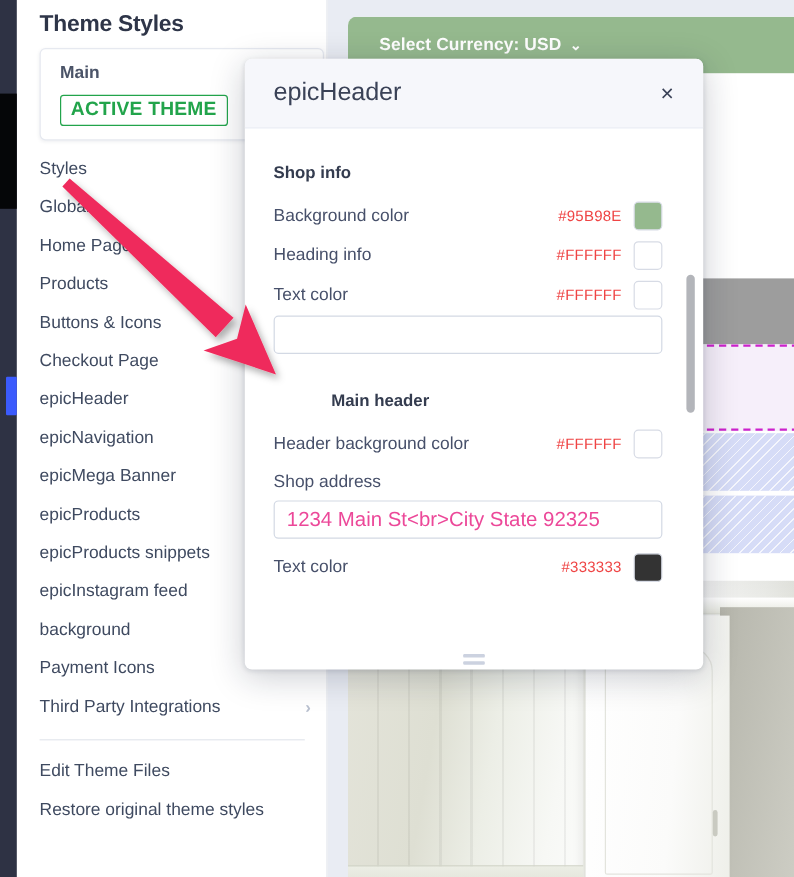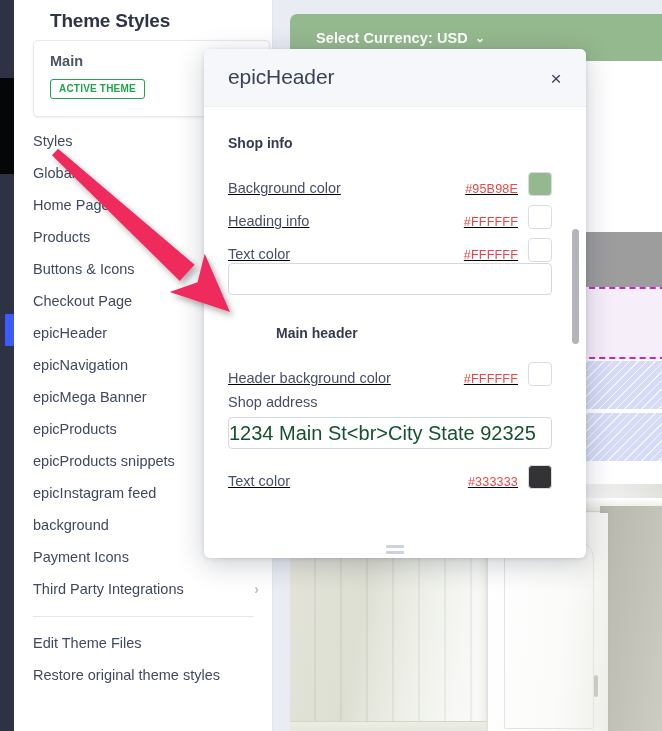--- a/index.html
+++ b/index.html
@@ -39,21 +39,21 @@
 
   
   .sidebar {
     position: absolute; left: 14px; top: 0;
     width: 259px; height: 731px;
     background: #ffffff;
     border-right: 1px solid #e3e6ed;
     z-index: 4;
   }
   .sidebar-title {
-    position: absolute; left: 36px; top: 10px;
+    position: absolute; left: 19px; top: 10px;
     font-size: 19px; font-weight: 600;
     color: #2e3548; letter-spacing: -0.2px;
   }
 
   .theme-card {
     position: absolute; left: 19px; top: 40px;
     width: 237px; height: 77px;
     background: #ffffff;
     border: 1px solid #e6e9f0;
     border-radius: 5px;
@@ -61,21 +61,21 @@
   }
   .theme-card-name {
     position: absolute; left: 16px; top: 12px;
     font-size: 14.5px; font-weight: 600; color: #4b5468;
   }
   .theme-badge {
     position: absolute; left: 16px; top: 38px;
     border: 1px solid #22a44b;
     border-radius: 3px;
     color: #22a44b;
-    font-size: 10px; font-weight: 700;
+    font-size: 16px; font-weight: 700;
     letter-spacing: 0.2px;
     padding: 4px 8px 4px 8px;
     line-height: 1;
     background: #ffffff;
     display: inline-block;
   }
 
   .nav { position: absolute; left: 0; top: 125px; width: 259px; }
   .nav-item {
     position: relative;
@@ -242,24 +242,23 @@
     padding: 28px 34px 0 24px;
     overflow: hidden;
   }
   .section-title {
     font-size: 14px; font-weight: 700; color: #343c4f;
     margin-bottom: 13px;
   }
   .section-title.second { margin-top: 30px; margin-left: 48px; }
 
   .row {
-    display: flex; align-items: flex-end;
+    display: flex; align-items: center;
     height: 32px;
     margin-bottom: 1px;
-    text-decoration: underline;
   }
   .row-label {
     font-size: 14.5px; color: #47506a;
     flex: 1 1 auto; white-space: nowrap;
   }
   .row-hex {
     font-size: 12.5px; color: #ef4444;
     margin-right: 10px;
     font-family: "Liberation Sans", sans-serif;
     letter-spacing: 0.2px;
@@ -273,23 +272,23 @@
 
   .field-label {
     font-size: 14.5px; color: #47506a;
     margin-top: 8px; margin-bottom: 7px;
   }
   .field-input {
     width: 100%; height: 32px;
     border: 1px solid #d3d9e4;
     border-radius: 4px;
     background: #ffffff;
-    font-size: 20px;
-    color: #14532d;
-    padding: 0 0;
+    font-size: 17px;
+    color: #ec4899;
+    padding: 0 10px;
     font-family: "Liberation Sans", sans-serif;
     outline: none;
   }
   .field-input::placeholder { color: #aab2c2; }
 
   .modal-scrollbar {
     position: absolute; right: 7px; top: 68px;
     width: 7px; height: 425px;
     z-index: 3;
   }

